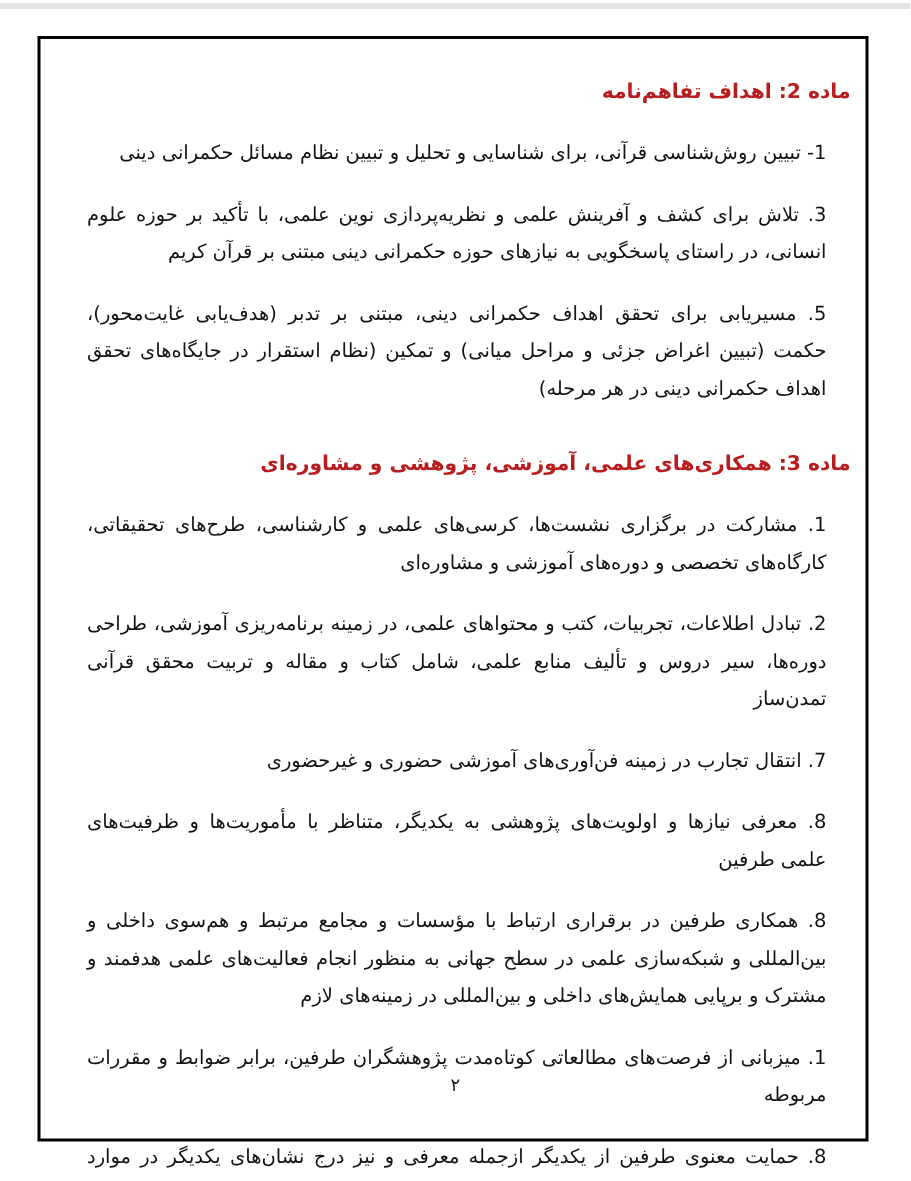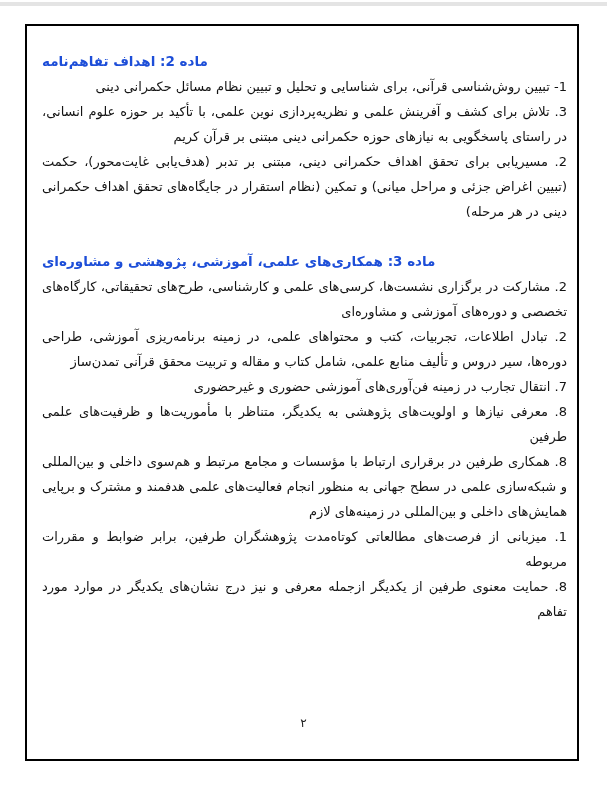--- a/index.html
+++ b/index.html
@@ -28,26 +28,26 @@
     direction: rtl;
     unicode-bidi: embed;
     text-align: justify;
     color: #131313;
     font-size: 13px;
     line-height: 25px;
   }
   .section-heading {
     font-weight: 700;
     font-size: 13.5px;
-    color: #1d4ed8;
-    text-align: left;
+    color: #b91c1c;
+    text-align: right;
     margin: 0;
   }
   .section--second { margin-top: 25px; }
-  .para { margin: 0; }
+  .para { margin: 16px; }
   .page-number {
     position: absolute;
     top: 716px; left: 0;
     width: 607px;
     text-align: center;
     direction: rtl;
     font-size: 12px;
     color: #1a1a1a;
   }
 </style>
@@ -57,26 +57,26 @@
 <div class="edge-strip-top"></div>
 
 <div class="frame"></div>
 
 <div class="content">
 
   <div class="section section--first">
     <p class="section-heading">ماده 2: اهداف تفاهم‌نامه</p>
     <p class="para">1- تبیین روش‌شناسی قرآنی، برای شناسایی و تحلیل و تبیین نظام مسائل حکمرانی دینی</p>
     <p class="para">3. تلاش برای کشف و آفرینش علمی و نظریه‌پردازی نوین علمی، با تأکید بر حوزه علوم انسانی، در راستای پاسخگویی به نیازهای حوزه حکمرانی دینی مبتنی بر قرآن کریم</p>
-    <p class="para">2. مسیریابی برای تحقق اهداف حکمرانی دینی، مبتنی بر تدبر (هدف‌یابی غایت‌محور)، حکمت (تبیین اغراض جزئی و مراحل میانی) و تمکین (نظام استقرار در جایگاه‌های تحقق اهداف حکمرانی دینی در هر مرحله)</p>
+    <p class="para">5. مسیریابی برای تحقق اهداف حکمرانی دینی، مبتنی بر تدبر (هدف‌یابی غایت‌محور)، حکمت (تبیین اغراض جزئی و مراحل میانی) و تمکین (نظام استقرار در جایگاه‌های تحقق اهداف حکمرانی دینی در هر مرحله)</p>
   </div>
 
   <div class="section section--second">
     <p class="section-heading">ماده 3: همکاری‌های علمی، آموزشی، پژوهشی و مشاوره‌ای</p>
-    <p class="para">2. مشارکت در برگزاری نشست‌ها، کرسی‌های علمی و کارشناسی، طرح‌های تحقیقاتی، کارگاه‌های تخصصی و دوره‌های آموزشی و مشاوره‌ای</p>
+    <p class="para">1. مشارکت در برگزاری نشست‌ها، کرسی‌های علمی و کارشناسی، طرح‌های تحقیقاتی، کارگاه‌های تخصصی و دوره‌های آموزشی و مشاوره‌ای</p>
     <p class="para">2. تبادل اطلاعات، تجربیات، کتب و محتواهای علمی، در زمینه برنامه‌ریزی آموزشی، طراحی دوره‌ها، سیر دروس و تألیف منابع علمی، شامل کتاب و مقاله و تربیت محقق قرآنی تمدن‌ساز</p>
     <p class="para">7. انتقال تجارب در زمینه فن‌آوری‌های آموزشی حضوری و غیرحضوری</p>
     <p class="para">8. معرفی نیازها و اولویت‌های پژوهشی به یکدیگر، متناظر با مأموریت‌ها و ظرفیت‌های علمی طرفین</p>
     <p class="para">8. همکاری طرفین در برقراری ارتباط با مؤسسات و مجامع مرتبط و هم‌سوی داخلی و بین‌المللی و شبکه‌سازی علمی در سطح جهانی به منظور انجام فعالیت‌های علمی هدفمند و مشترک و برپایی همایش‌های داخلی و بین‌المللی در زمینه‌های لازم</p>
     <p class="para">1. میزبانی از فرصت‌های مطالعاتی کوتاه‌مدت پژوهشگران طرفین، برابر ضوابط و مقررات مربوطه</p>
     <p class="para">8. حمایت معنوی طرفین از یکدیگر ازجمله معرفی و نیز درج نشان‌های یکدیگر در موارد مورد تفاهم</p>
   </div>
 
 </div>
 

